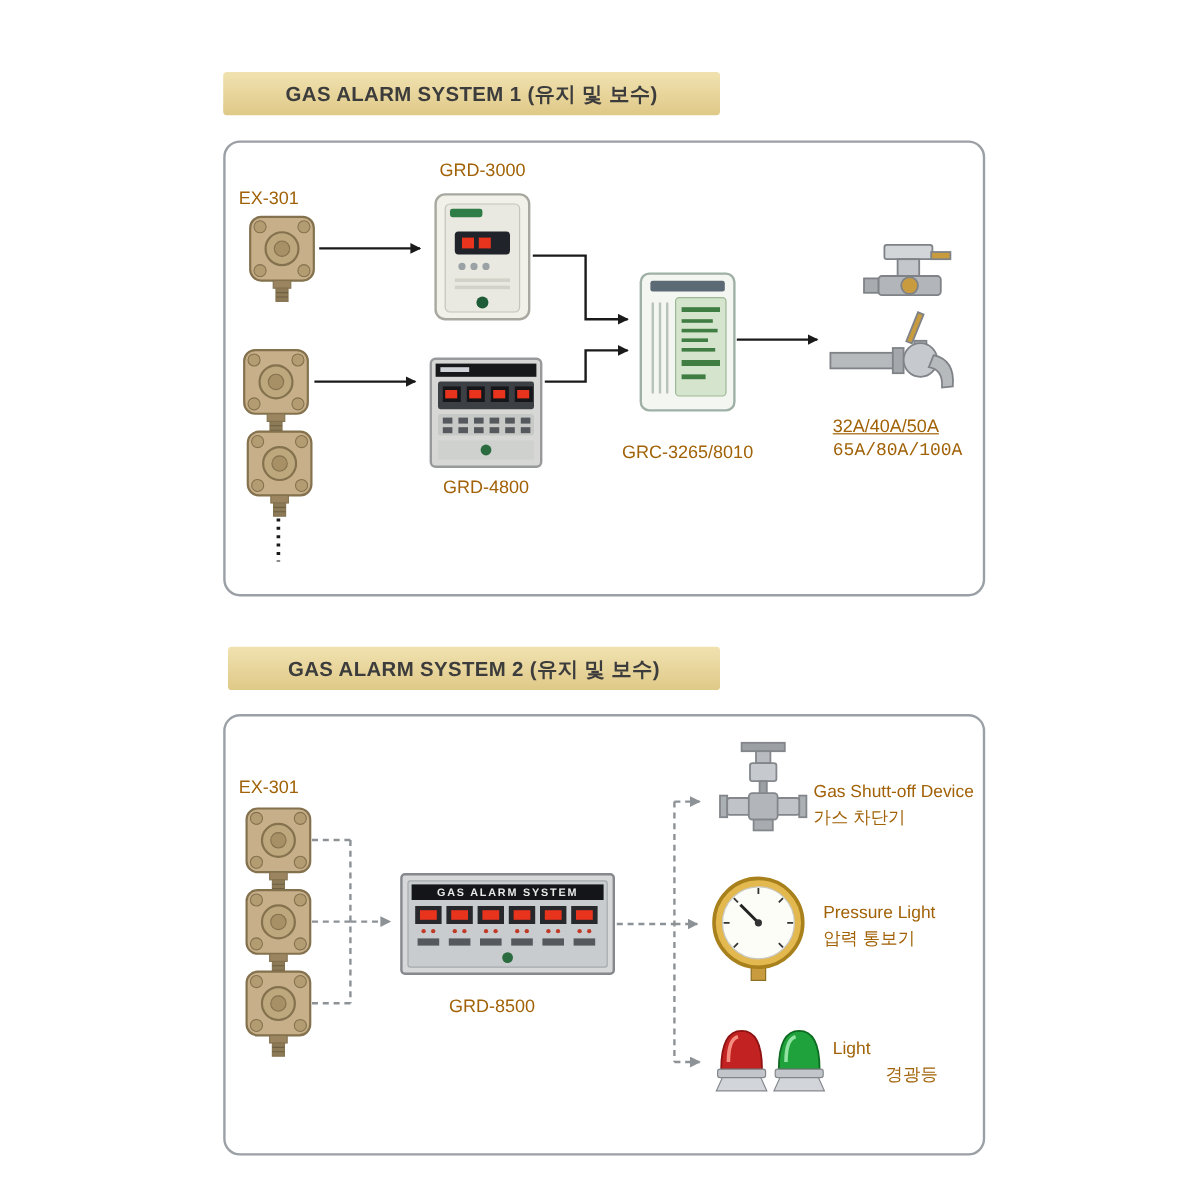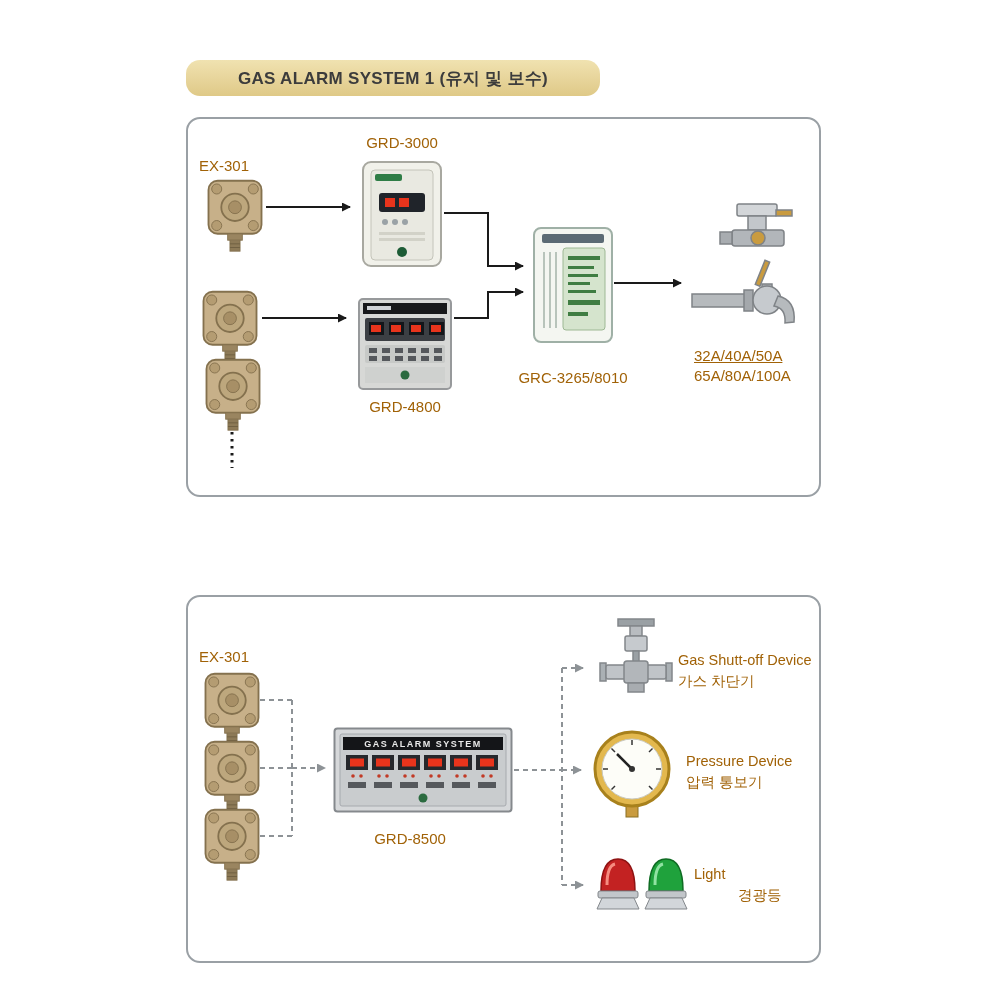--- a/index.html
+++ b/index.html
@@ -2,21 +2,21 @@
 <html><head>
 <meta charset="utf-8">
 <style>
   * { margin:0; padding:0; box-sizing:border-box; }
   html,body { background:#ffffff; }
   body { font-family:"Liberation Sans","DejaVu Sans",sans-serif; }
   #canvas { position:relative; width:1000px; height:1000px; background:#ffffff; overflow:hidden; }
   .banner {
     position:absolute; height:36px;
     background:linear-gradient(180deg,#f0e2b0 0%, #e7d49a 55%, #dfc987 100%);
-    border-radius:14px;
+    border-radius:3px;
     display:flex; align-items:center; justify-content:center;
     font-size:17px; font-weight:bold; color:#3c3c3c; letter-spacing:0.3px;
   }
   .pbox { position:absolute; border:2px solid #9aa0a5; border-radius:14px; background:#ffffff; }
   .connectors { position:absolute; left:0; top:0; pointer-events:none; }
   .dev { position:absolute; }
   .lbl { position:absolute; font-size:15px; color:#a16207; white-space:nowrap; }
   .lbl.center { transform:translateX(-50%); }
   .lbl.small { font-size:14.5px;text-align:right; }
 </style>
@@ -42,20 +42,23 @@
       </symbol>
     </defs>
   </svg>
 
   <div class="banner" style="left:186px; top:60px; width:414px;">
     <span>GAS ALARM SYSTEM 1 (유지 및 보수)</span>
   </div>
 
   <div class="pbox" style="left:186px; top:117px; width:635px; height:380px;"></div>
 
+  <div class="banner" style="left:190px; top:539px; width:410px;">
+    <span>GAS ALARM SYSTEM 2 (유지 및 보수)</span>
+  </div>
 
   <div class="pbox" style="left:186px; top:595px; width:635px; height:368px;"></div>
 
   <svg class="connectors" width="1000" height="1000" viewBox="0 0 1000 1000">
     <defs>
       <marker id="arrowB" markerUnits="userSpaceOnUse" markerWidth="10" markerHeight="10" refX="8" refY="4.5" orient="auto">
         <path d="M0,0 L9,4.5 L0,9 Z" fill="#1a1a1a"></path>
       </marker>
       <marker id="arrowG" markerUnits="userSpaceOnUse" markerWidth="10" markerHeight="10" refX="8" refY="4.5" orient="auto">
         <path d="M0,0 L9,4.5 L0,9 Z" fill="#8d9296"></path>
@@ -183,21 +186,21 @@
       <rect x="70" y="60" width="5" height="26" fill="#c99b3f" transform="rotate(22 72 73)"></rect>
       <rect x="2" y="94" width="54" height="13" fill="#b6babd"></rect>
       <rect x="54" y="90" width="9" height="21" fill="#a4a8ac"></rect>
       <rect x="72" y="84" width="10" height="8" fill="#b0b4b8"></rect>
       <circle cx="77" cy="100" r="14" fill="#c6cace"></circle>
       <path d="M88 96 q18 4 16 26 l-9 1 q1 -15 -11 -17 z" fill="#b6babd"></path>
     </g>
   </svg>
 
   <div class="lbl" style="left:694px; top:347px;text-decoration:underline;">32A/40A/50A</div>
-  <div class="lbl" style="left:694px; top:367px;">65A/80A/100A</div>
+  <div class="lbl" style="left:694px; top:367px;font-family:Liberation Mono, monospace;">65A/80A/100A</div>
 
   <div class="lbl" style="left:199px; top:648px;">EX-301</div>
 
   <svg class="dev" style="left:200px; top:670px;" width="64" height="77">
       <use href="#detector"></use>
     </svg>
   <svg class="dev" style="left:200px; top:738px;" width="64" height="77">
       <use href="#detector"></use>
     </svg>
   <svg class="dev" style="left:200px; top:806px;" width="64" height="77">
@@ -277,21 +280,21 @@
       <line x1="42" y1="13" x2="42" y2="18"></line>
       <line x1="21.5" y1="21.5" x2="25" y2="25"></line>
       <line x1="62.5" y1="21.5" x2="59" y2="25"></line>
       <line x1="21.5" y1="62.5" x2="25" y2="59"></line>
       <line x1="62.5" y1="62.5" x2="59" y2="59"></line>
     </g>
     <line x1="42" y1="42" x2="27" y2="27" stroke="#222222" stroke-width="2.5"></line>
     <circle cx="42" cy="42" r="3" fill="#333333"></circle>
   </svg>
 
-  <div class="lbl small" style="left:686px; top:753px;">Pressure Device</div>
+  <div class="lbl small" style="left:686px; top:753px;">Pressure Light</div>
   <div class="lbl small" style="left:686px; top:773px;">압력 통보기</div>
 
   <svg class="dev" style="left:593px; top:851px;" width="50" height="62" viewBox="0 0 50 62">
     <path d="M8 40 Q8 8 25 8 Q42 8 42 40 Z" fill="#c32222" stroke="#8e1212" stroke-width="1.5"></path>
     <path d="M14 34 Q14 15 22 13" stroke="#ff9f90" fill="none" stroke-width="3" opacity="0.85"></path>
     <rect x="5" y="40" width="40" height="7" rx="2" fill="#c2c6ca" stroke="#83878b"></rect>
     <path d="M9 47 L41 47 L46 58 L4 58 Z" fill="#d2d6da" stroke="#83878b"></path>
   </svg>
   <svg class="dev" style="left:641px; top:851px;" width="50" height="62" viewBox="0 0 50 62">
     <path d="M8 40 Q8 8 25 8 Q42 8 42 40 Z" fill="#1fa23c" stroke="#0e6b22" stroke-width="1.5"></path>

